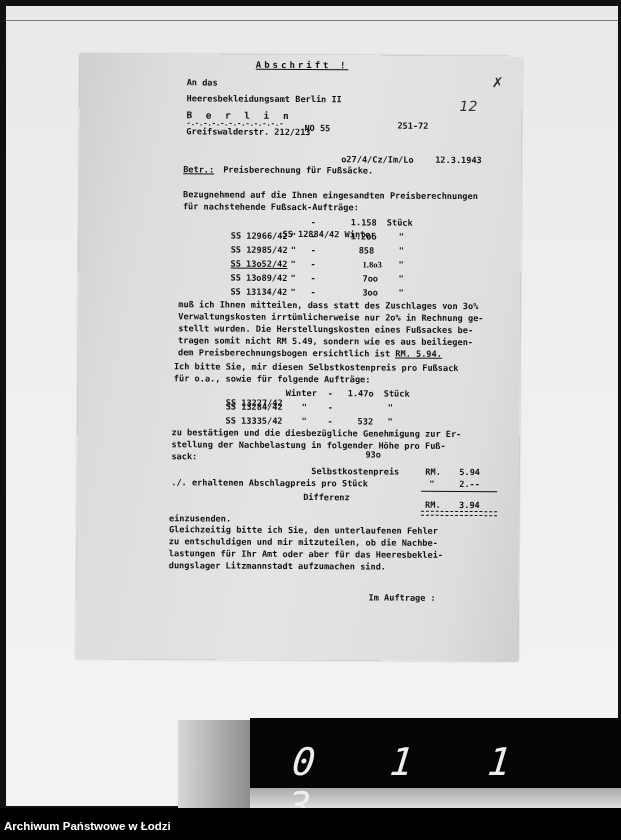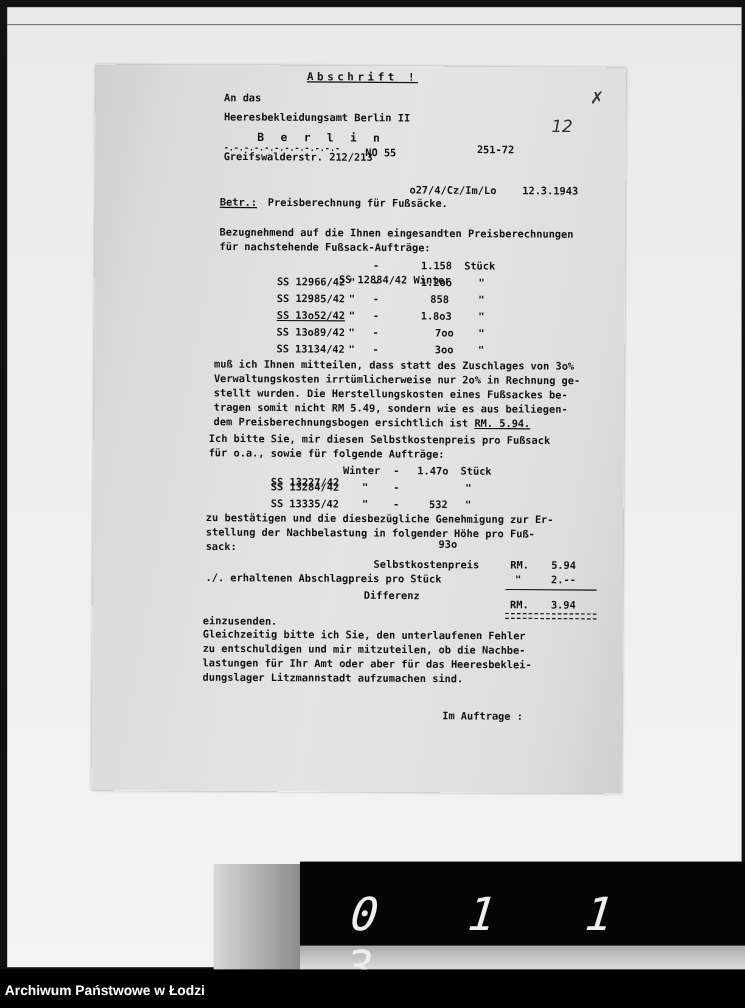--- a/index.html
+++ b/index.html
@@ -6,21 +6,21 @@
   body { width:621px; height:840px; background:#000; position:relative; overflow:hidden; font-family:"DejaVu Sans Mono", monospace; }
   .scan { position:absolute; left:0; top:0; width:621px; height:808px; background:#111; }
   .board { position:absolute; left:6px; top:6px; width:612px; height:800px; background:linear-gradient(180deg,#e9e9e9 0%,#efefef 40%,#f3f3f3 100%); }
   .board-line { position:absolute; left:0; top:14px; width:100%; height:1px; background:#777; }
   .page { position:absolute; left:78px; top:55px; width:442px; height:605px;
     background:linear-gradient(100deg,#cfcfcf 0%,#dcdcdc 15%,#e4e4e4 50%,#dedede 85%,#cfcfcf 100%);
     box-shadow: 0 0 2px #999; transform:rotate(0.35deg); }
   .doc { position:absolute; left:0; top:0; width:100%; height:100%; color:#111; font-weight:bold; font-size:8.6px; line-height:12.2px; }
   .abs { position:absolute; white-space:pre; }
   .title { letter-spacing:3px; text-decoration:underline; font-size:9px; }
-  .spaced { letter-spacing:4px; font-size:9.4px;margin-left:28px; }
+  .spaced { letter-spacing:4px; font-size:9.4px; }
   .hand { font-family:"DejaVu Sans", sans-serif; font-weight:normal; color:#333; font-style:italic; }
   .u { text-decoration:underline; }
   .row { position:absolute; white-space:pre; }
   .rule { position:absolute; height:1px; background:#111; }
   .dbl { position:absolute; height:3px; border-top:1px dashed #111; border-bottom:1px dashed #111; }
   .counter-box { position:absolute; left:250px; top:718px; width:371px; height:82px; background:#050505; }
   .counter-shade { position:absolute; left:178px; top:720px; width:74px; height:88px; background:linear-gradient(90deg,#d8d8d8,#8a8a8a); }
   .counter { position:absolute; left:290px; top:740px; color:#eee; font-family:"DejaVu Sans Mono", monospace; font-size:38px; letter-spacing:26px; font-style:italic; font-weight:normal; transform:skewX(-6deg); }
   .strip { position:absolute; left:250px; top:788px; width:371px; height:20px; background:linear-gradient(180deg,#aaa,#ddd); }
   .footer { position:absolute; left:0; top:808px; width:621px; height:32px; background:#000; }
@@ -78,21 +78,21 @@
 
         <div class="row" style="left:152px;top:189px;">SS 12985/42</div>
         <div class="row" style="left:212px;top:189px;">"</div>
         <div class="row" style="left:232px;top:189px;">-</div>
         <div class="row" style="left:280px;top:189px;">858</div>
         <div class="row" style="left:320px;top:189px;">"</div>
 
         <div class="row u" style="left:152px;top:203px;">SS 13o52/42</div>
         <div class="row" style="left:212px;top:203px;">"</div>
         <div class="row" style="left:232px;top:203px;">-</div>
-        <div class="row" style="left:272px;top:203px;">1.8o3</div>
+        <div class="row" style="left:284px;top:203px;font-family:Liberation Serif, serif;">1.8o3</div>
         <div class="row" style="left:320px;top:203px;">"</div>
 
         <div class="row" style="left:152px;top:217px;">SS 13o89/42</div>
         <div class="row" style="left:212px;top:217px;">"</div>
         <div class="row" style="left:232px;top:217px;">-</div>
         <div class="row" style="left:284px;top:217px;">7oo</div>
         <div class="row" style="left:320px;top:217px;">"</div>
 
         <div class="row" style="left:152px;top:231px;">SS 13134/42</div>
         <div class="row" style="left:212px;top:231px;">"</div>

